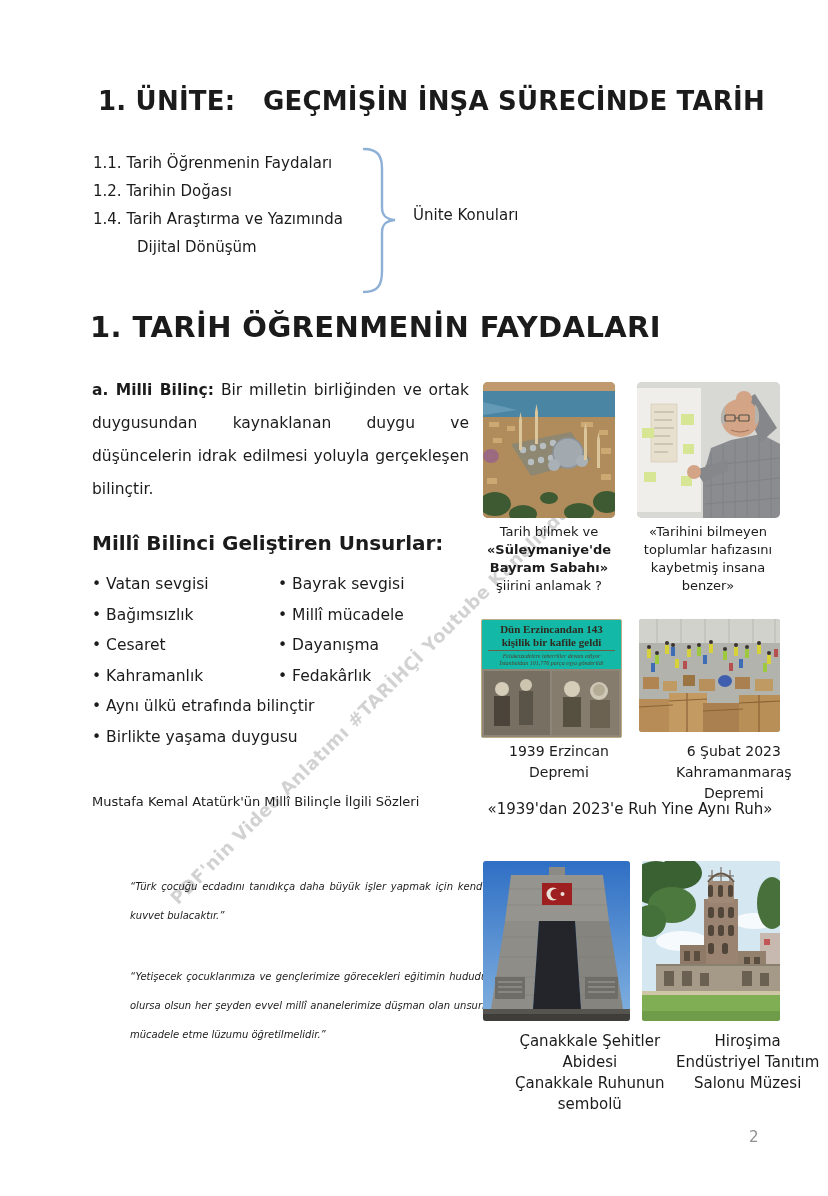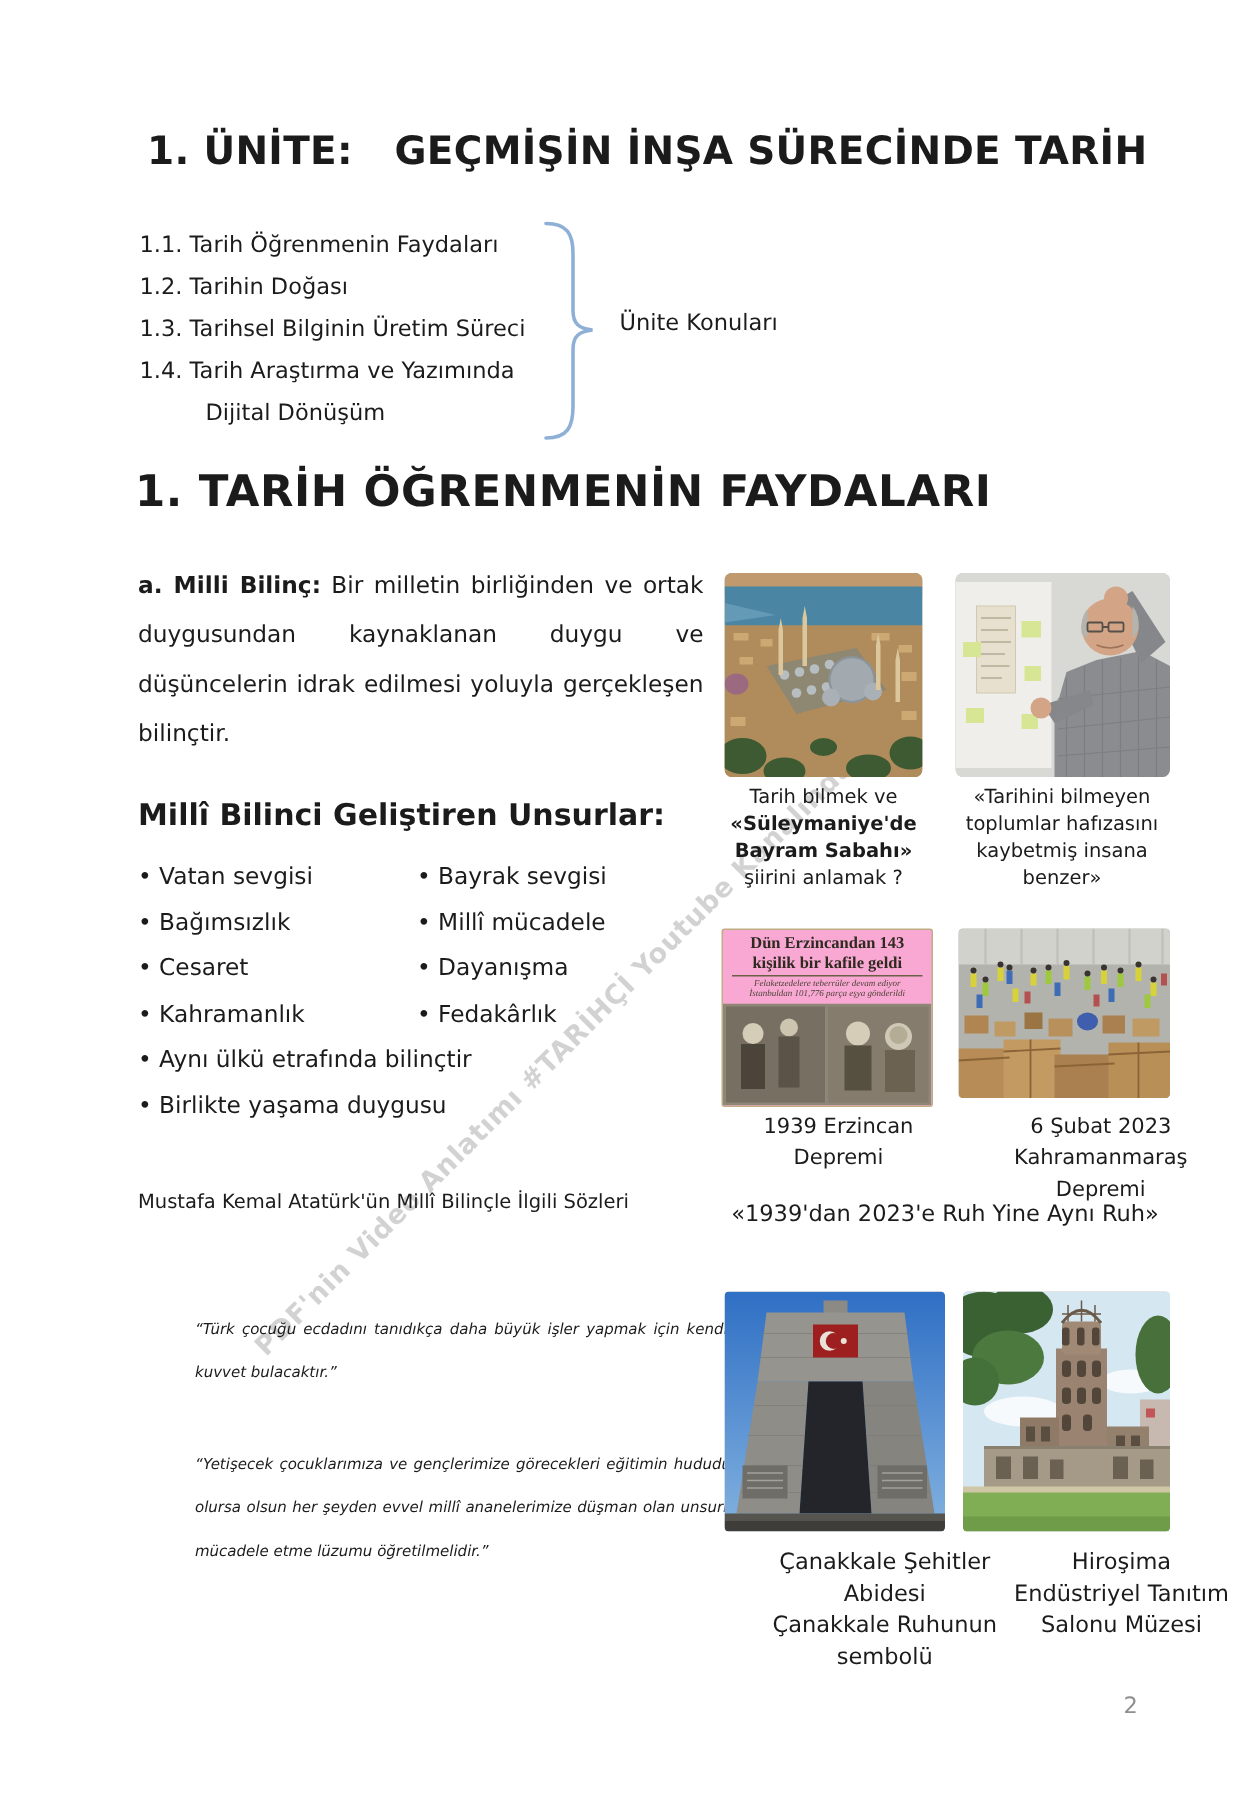--- a/index.html
+++ b/index.html
@@ -39,39 +39,38 @@
   
   .fig{position:absolute;border-radius:5px;overflow:hidden;background:#ccc;}
   .fig svg{display:block;}
   .cap{position:absolute;font-size:13px;line-height:18px;text-align:center;}
   .cap div{white-space:nowrap;}
   .cap .b{font-weight:bold;}
   .cap-l{position:absolute;font-size:14px;line-height:21px;text-align:center;margin-left:28px;}
   .cap-l div{white-space:nowrap;}
   .ruh{left:472px;top:800px;width:316px;text-align:center;font-size:15px;white-space:nowrap;}
   
-  .news{left:481px;top:619px;width:141px;height:119px;background:#f9a8d4;border:1px solid #bfae85;box-sizing:border-box;border-radius:2px;overflow:hidden;}
+  .news{left:481px;top:619px;width:141px;height:119px;background:#14b8a6;border:1px solid #bfae85;box-sizing:border-box;border-radius:2px;overflow:hidden;}
   .news .hl{font-family:"Liberation Serif",serif;font-weight:bold;font-size:11px;line-height:12.5px;color:#2f2a20;text-align:center;padding-top:3px;white-space:nowrap;}
   .news .rule{height:1px;background:#6b5f46;margin:2px 6px;}
   .news .sub{font-family:"Liberation Serif",serif;font-style:italic;font-size:6px;line-height:7px;color:#4a4232;text-align:center;white-space:nowrap;}
   .page-num{left:749px;top:1128px;font-size:15px;color:#8f8f8f;}
 </style>
 </head>
 <body>
 
 <div class="page">
 
   <div class="watermark">PDF'nin Video Anlatımı #TARİHÇİ Youtube Kanalında</div>
 
   <div class="abs z unit-title">1. ÜNİTE:   GEÇMİŞİN İNŞA SÜRECİNDE TARİH</div>
 
   <div class="abs z topics">
     <div class="t">1.1.  Tarih Öğrenmenin Faydaları</div>
     <div class="t">1.2. Tarihin Doğası</div>
-    <div class="t">1.3. Tarihsel Bilginin Üretim Süreci</div>
     <div class="t">1.4. Tarih Araştırma ve Yazımında</div>
     <div class="t indent">Dijital Dönüşüm</div>
   </div>
 
   <svg class="abs z" style="left:362px;top:147px;" width="44" height="147" viewBox="0 0 44 147">
     <path d="M2 2 C16 2 20 9 20 22 L20 60 C20 69 24 72 33 73 C24 74 20 77 20 86 L20 124 C20 138 16 145 2 145" fill="none" stroke="#8fb0d6" stroke-width="2.4" stroke-linecap="round"></path>
   </svg>
   <div class="abs z brace-label">Ünite Konuları</div>
 
   <div class="abs z section-title">1. TARİH ÖĞRENMENİN FAYDALARI</div>

